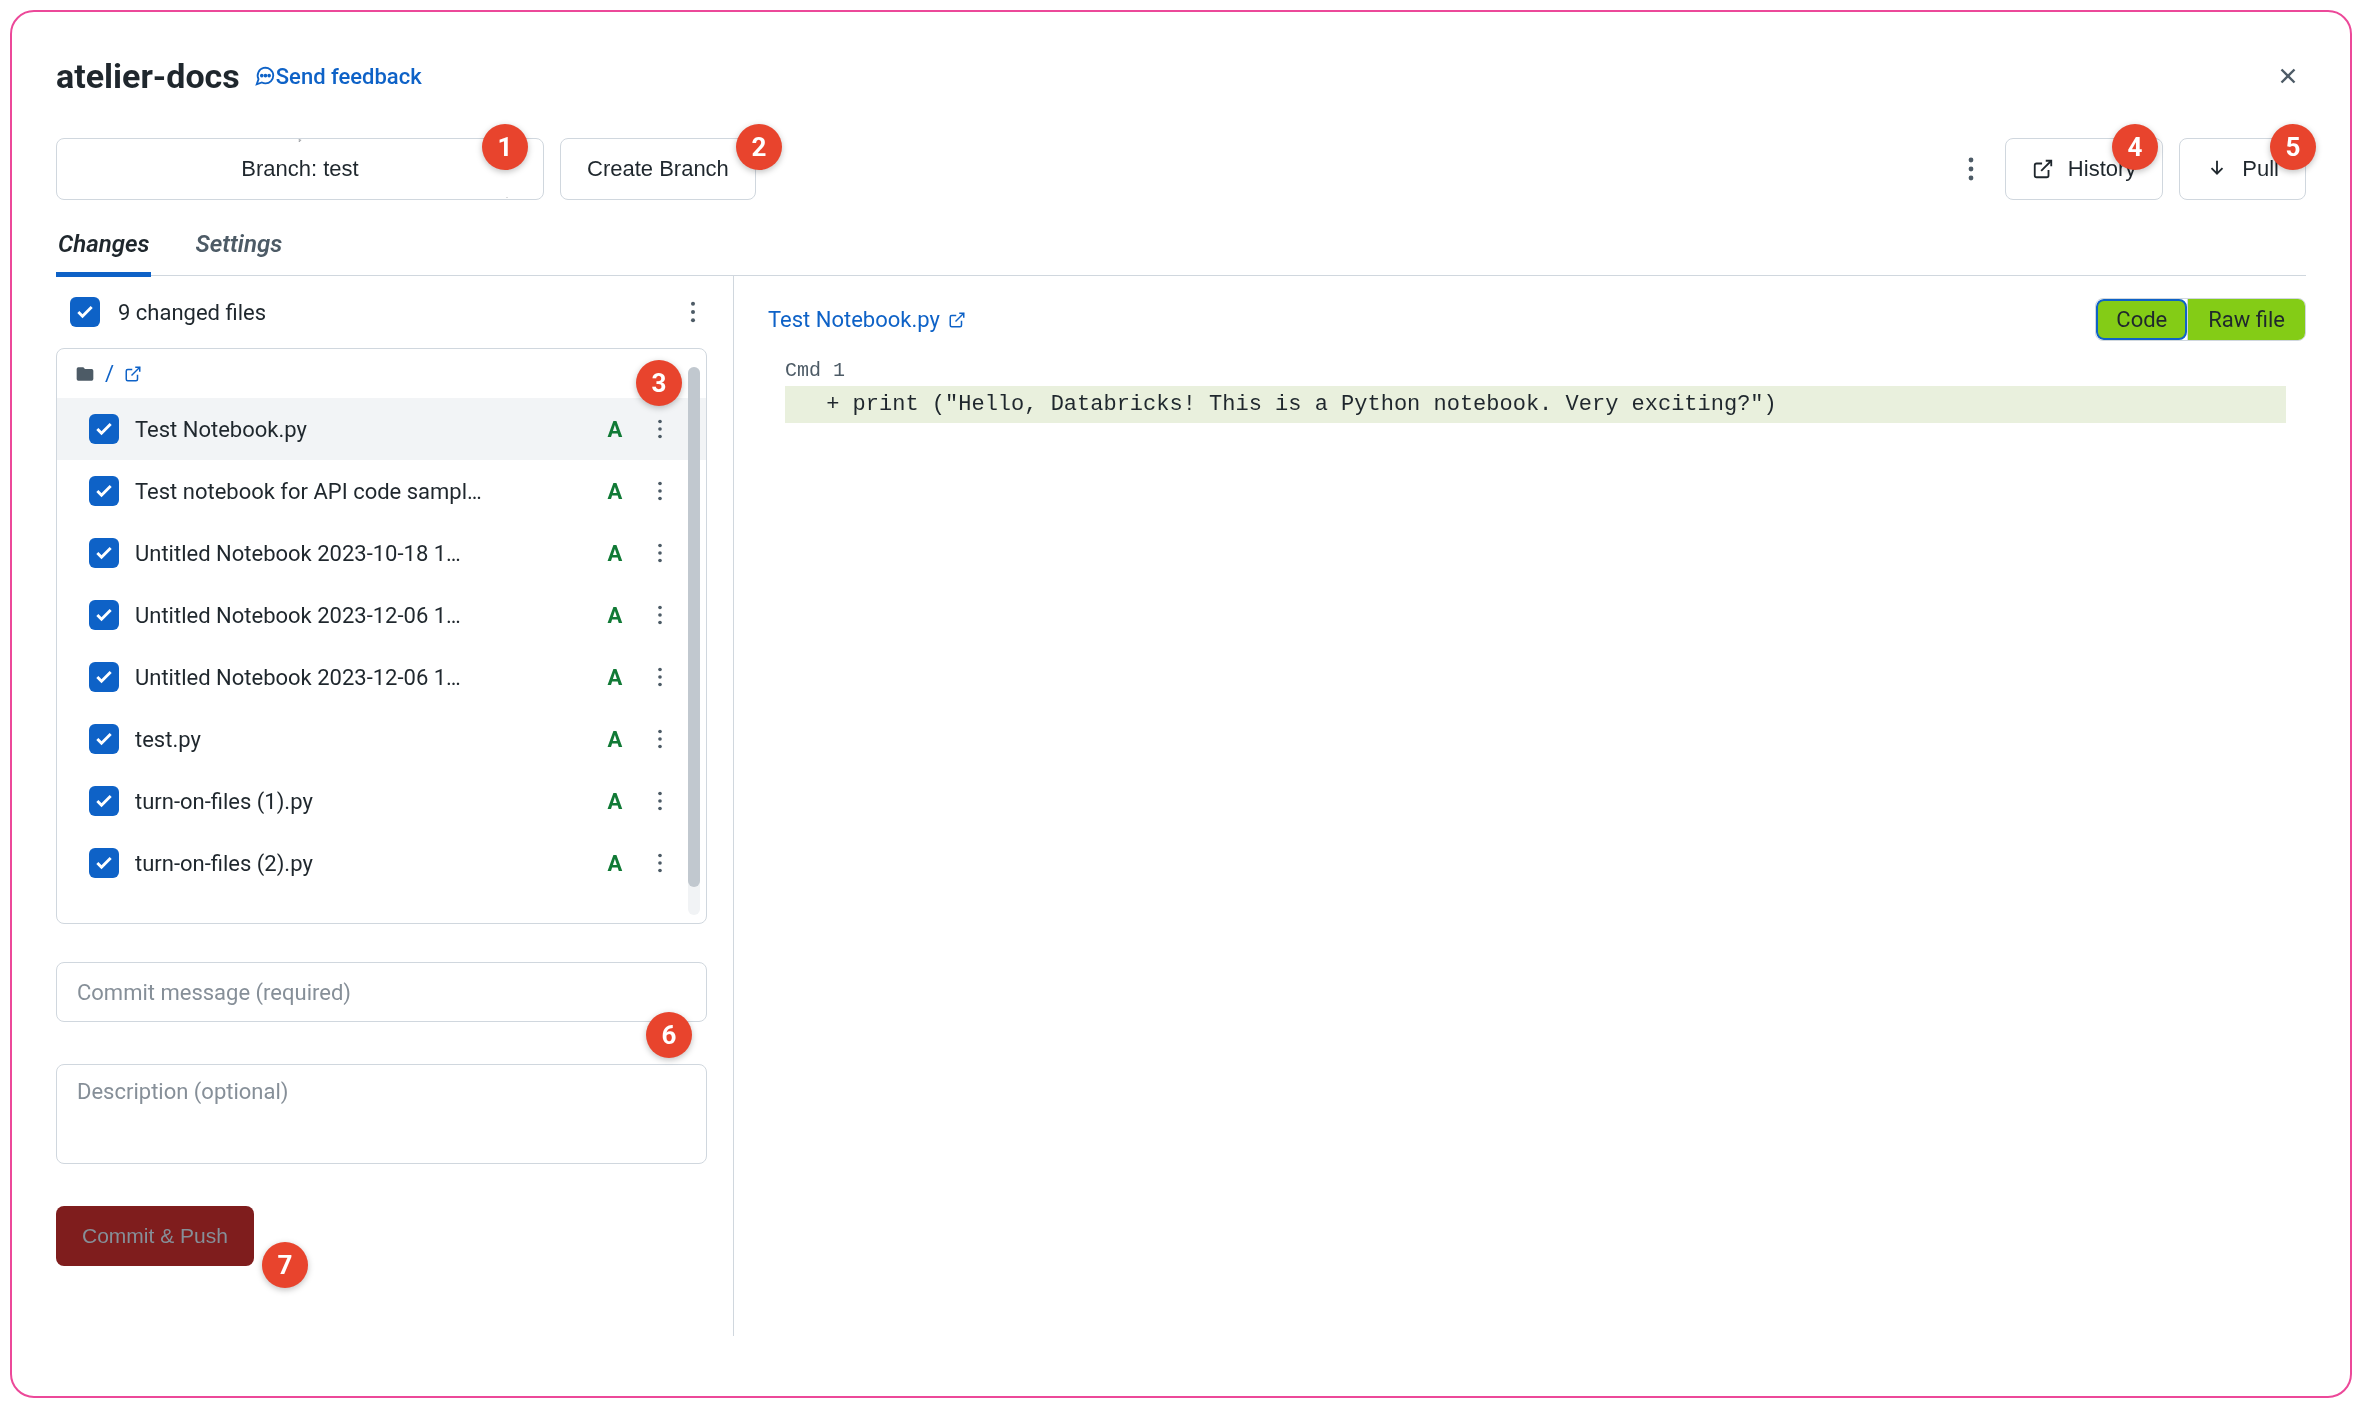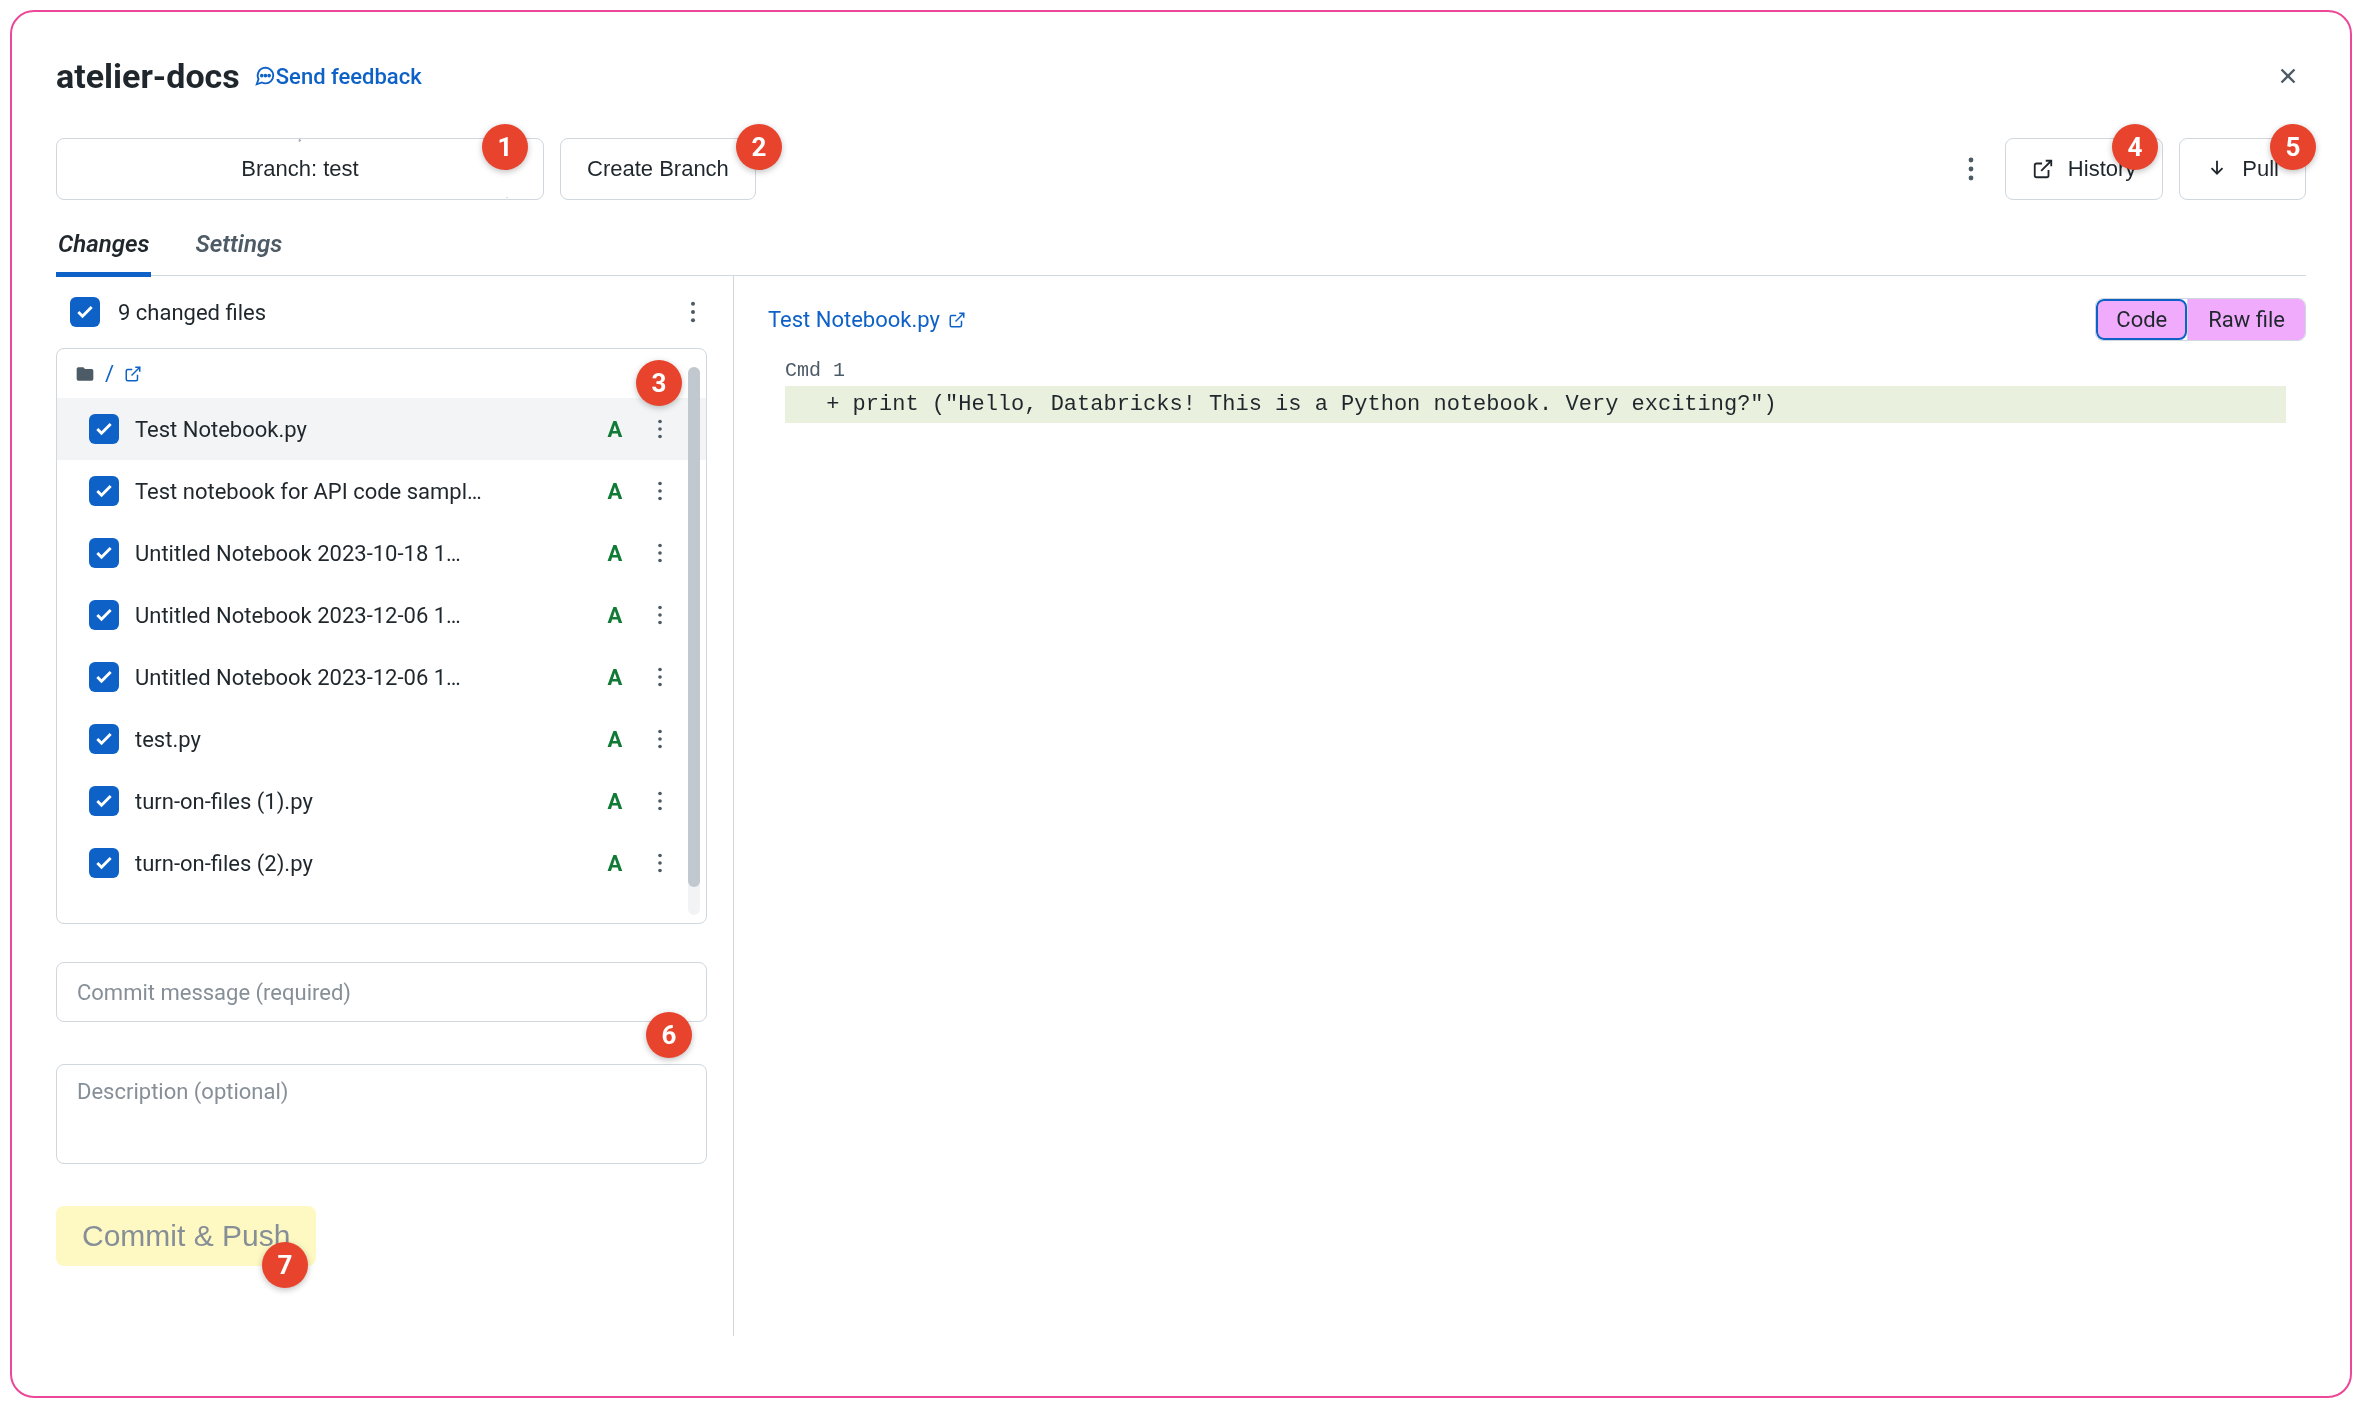--- a/index.html
+++ b/index.html
@@ -199,23 +199,23 @@
     font-family:inherit;
     resize:none;
   }
   .txt-input::placeholder,.txt-area::placeholder{ color:#868f98; }
   .commit-btn{
     align-self:flex-start;
     height:60px;
     padding:0 26px;
     border:none;
     border-radius:8px;
-    background:#fef9c3;
+    background:#7f1d1d;
     color:#868f98;
-    font-size:30px;
+    font-size:21px;
     cursor:default;
   }
 
   
   .right-pane{
     flex:1;
     padding:22px 0 0 34px;
     display:flex;
     flex-direction:column;
   }
@@ -235,21 +235,21 @@
     margin-left:auto;
     display:flex;
     border:1px solid #d0d7de;
     border-radius:8px;
     overflow:hidden;
   }
   .seg{
     padding:8px 20px;
     font-size:22px;
     cursor:pointer;
-    background:#f0abfc;
+    background:#84cc16;
   }
   .seg + .seg{ border-left:1px solid #d0d7de; }
   .seg.active{
     border:2px solid #0e62c7;
     border-radius:8px;
     padding:6px 18px;
   }
 
   .diff-body{
     margin-top:18px;

